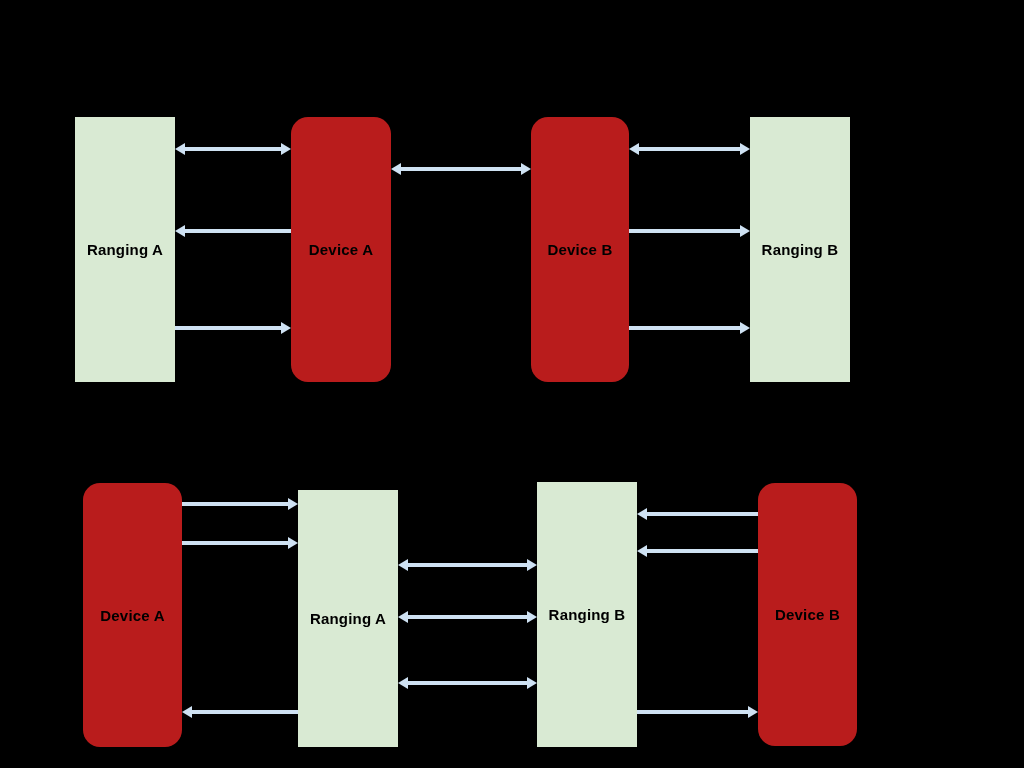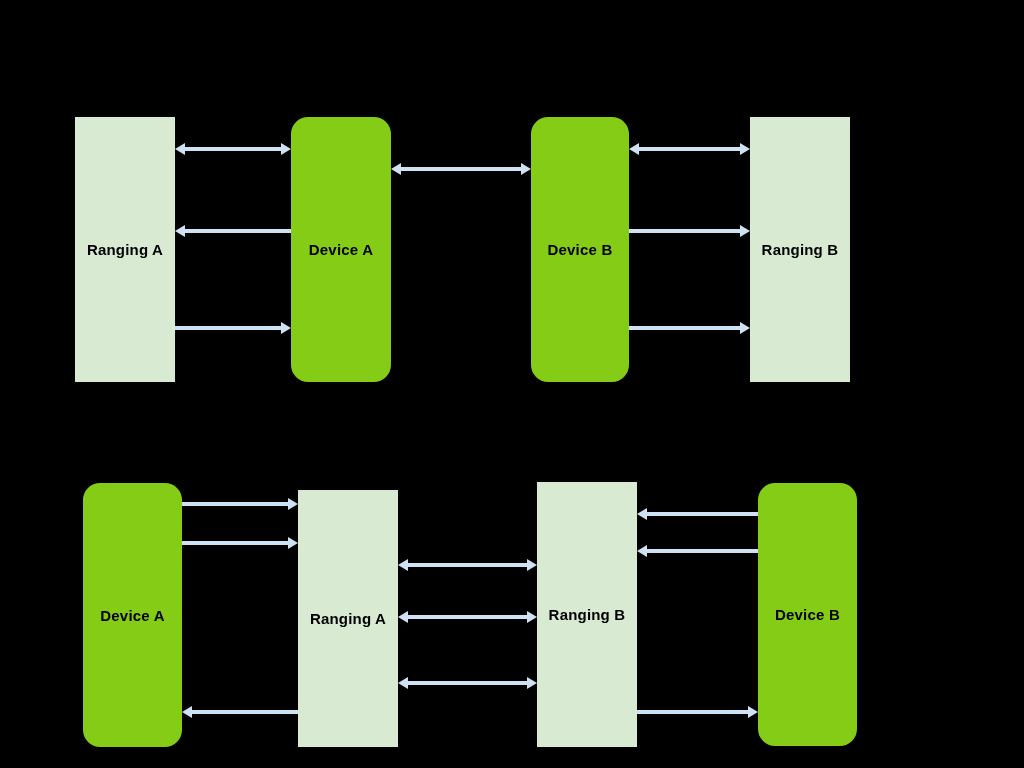--- a/index.html
+++ b/index.html
@@ -11,21 +11,21 @@
   }
   .canvas { position:absolute; left:0; top:0; width:1024px; height:768px; }
 
   .node {
     position:absolute;
     display:flex; align-items:center; justify-content:center;
     font-weight:bold; font-size:15px; color:#000000;
     letter-spacing:0.2px;
     box-sizing:border-box;
   }
-  .node.device { background:#84cc16; border-radius:17px; }
+  .node.device { background:#b91c1c; border-radius:17px; }
   .node.ranging { background:#d9ead3; }
 
   .arrow { position:absolute; height:12px; }
   .arrow .shaft {
     position:absolute; left:0; right:0; top:4px; height:4px;
     background:#cfe2f3;
   }
   .arrow.head-left .shaft { left:8px; }
   .arrow.head-right .shaft { right:8px; }
   .arrow.head-left::before {

